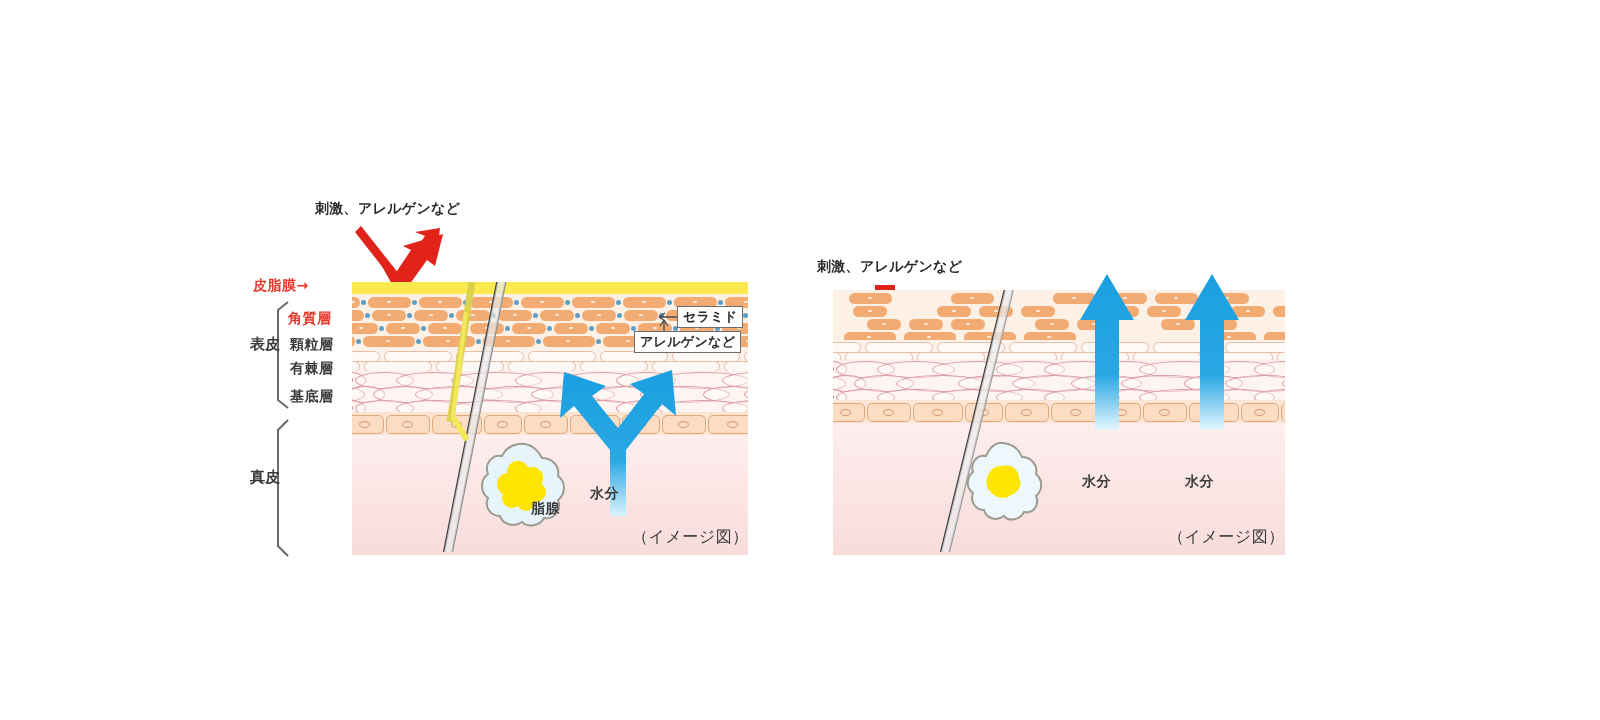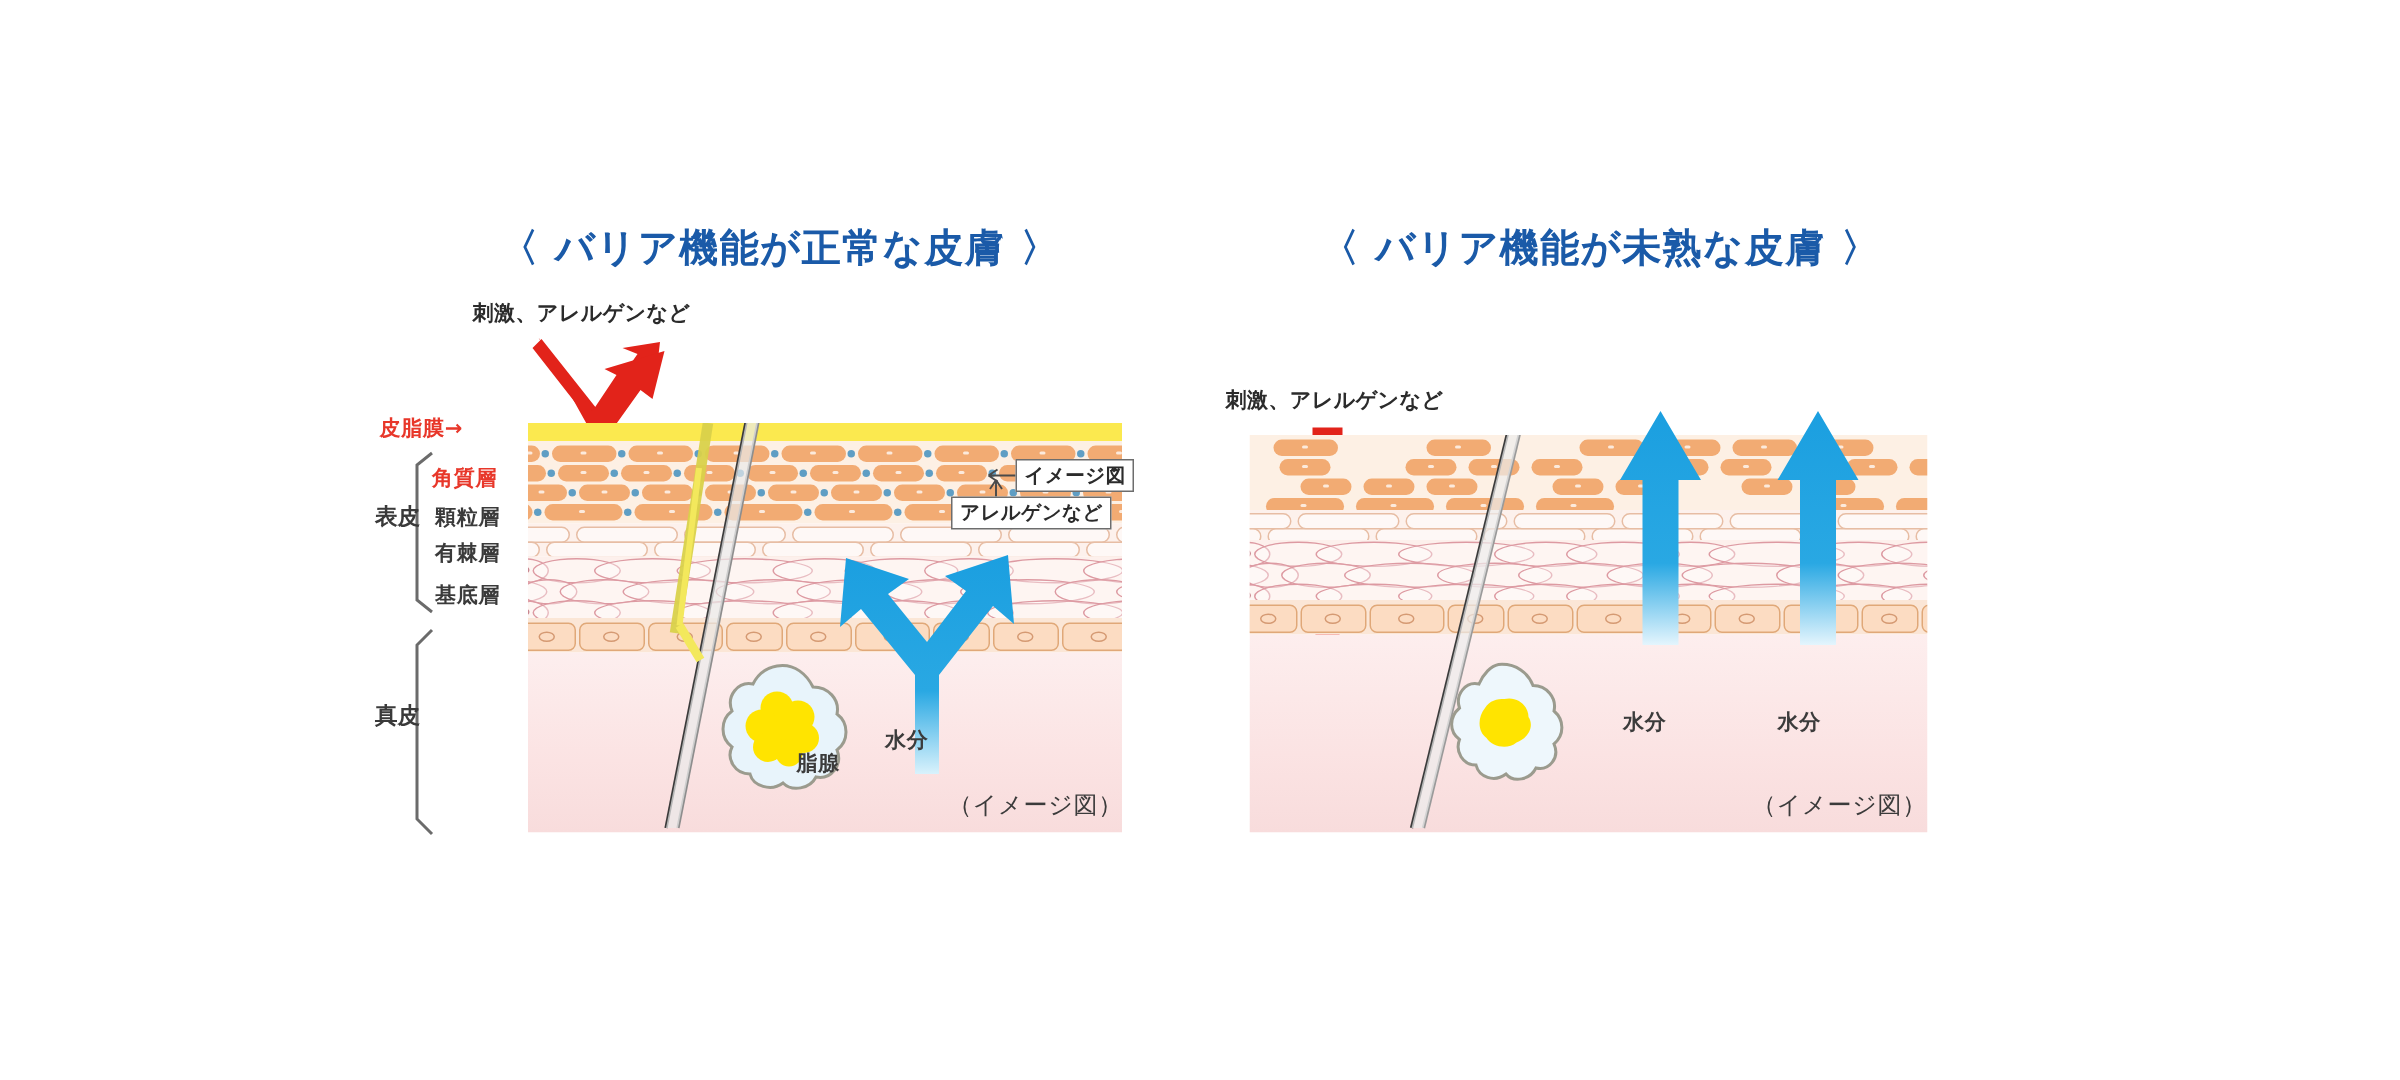--- a/index.html
+++ b/index.html
@@ -68,21 +68,20 @@
   .img-note{position:absolute;font-size:16px;color:#3b3b3b;white-space:nowrap;
             letter-spacing:.5px;}
 
   svg{display:block;overflow:visible;}
 </style>
 </head>
 <body>
 
 <div id="stage">
 
-  <div class="panel-title" style="left:333px;top:148px;">〈 バリア機能が正常な皮膚 〉</div>
 
   <div class="stim-label" style="left:315px;top:200px;">刺激、アレルゲンなど</div>
 
   <svg class="abs" style="left:355px;top:222px;" width="110" height="65">
     <path d="M6,4 L44,52 L47,47 L70,14 L60,10 L85,6 L82,32 L76,22 L52,58 L44,62 L36,56 L0,10 Z" fill="#e2231a"></path>
     <path d="M4,3 L40,52 L56,28 L48,24 L88,12 L80,44 L72,38 L52,66 L38,64 Z" fill="#e2231a"></path>
   </svg>
 
   <div class="layer-label red" style="left:253px;top:277px;">皮脂膜→</div>
   <div class="layer-label red" style="left:288px;top:310px;">角質層</div>
@@ -308,21 +307,21 @@
       <circle cx="58" cy="52" r="10"></circle>
         <circle cx="34" cy="58" r="10"></circle>
       <circle cx="48" cy="62" r="9"></circle>
     </g>
   </svg>
   <div class="inline-label" style="left:531px;top:500px;font-family:Liberation Mono, monospace;">脂腺</div>
 
   <svg class="abs" style="left:655px;top:312px;" width="36" height="10">
     <path d="M34,5 L4,5 M4,5 L10,1 M4,5 L10,9" stroke="#4a4a4a" stroke-width="1.3" fill="none"></path>
   </svg>
-  <div class="callout" style="left:677px;top:306px;">イメージ図</div>
+  <div class="callout" style="left:677px;top:306px;">セラミド</div>
 
   <svg class="abs" style="left:656px;top:316px;" width="16" height="24">
     <path d="M8,22 L8,4 M8,4 L4,10 M8,4 L12,10" stroke="#4a4a4a" stroke-width="1.3" fill="none"></path>
   </svg>
   <div class="callout" style="left:634px;top:331px;">アレルゲンなど</div>
 
   <svg class="abs" style="left:558px;top:358px;" width="120" height="160">
     <defs>
       <linearGradient id="bg1" x1="0" y1="1" x2="0" y2="0">
         <stop offset="0%" stop-color="#d9f2fc"></stop>
@@ -330,21 +329,20 @@
         <stop offset="100%" stop-color="#1b9fe0"></stop>
       </linearGradient>
     </defs>
     <path d="M52,158 L52,92 L16,48 L2,60 L6,14 L48,28 L34,38 L60,70
              L86,36 L72,26 L114,12 L118,58 L104,46 L68,92 L68,158 Z" fill="url(#bg1)"></path>
   </svg>
   <div class="inline-label" style="left:590px;top:485px;">水分</div>
 
   <div class="img-note" style="left:632px;top:527px;">（イメージ図）</div>
 
-  <div class="panel-title" style="left:880px;top:148px;">〈 バリア機能が未熟な皮膚 〉</div>
 
   <div class="stim-label" style="left:817px;top:258px;">刺激、アレルゲンなど</div>
 
   <svg class="abs" style="left:862px;top:285px;" width="50" height="160">
     <path d="M13,0 L33,0 L33,112 L46,112 L23,152 L0,112 L13,112 Z" fill="#e2231a"></path>
   </svg>
 
   <div class="skin" id="skin2" style="left:833px;top:290px;width:452px;height:265px;">
     <div class="corneum" id="corneum2" style="top:0;height:50px;">
         <div class="brick" style="left: 16px; top: 3px; width: 43px;"></div>

